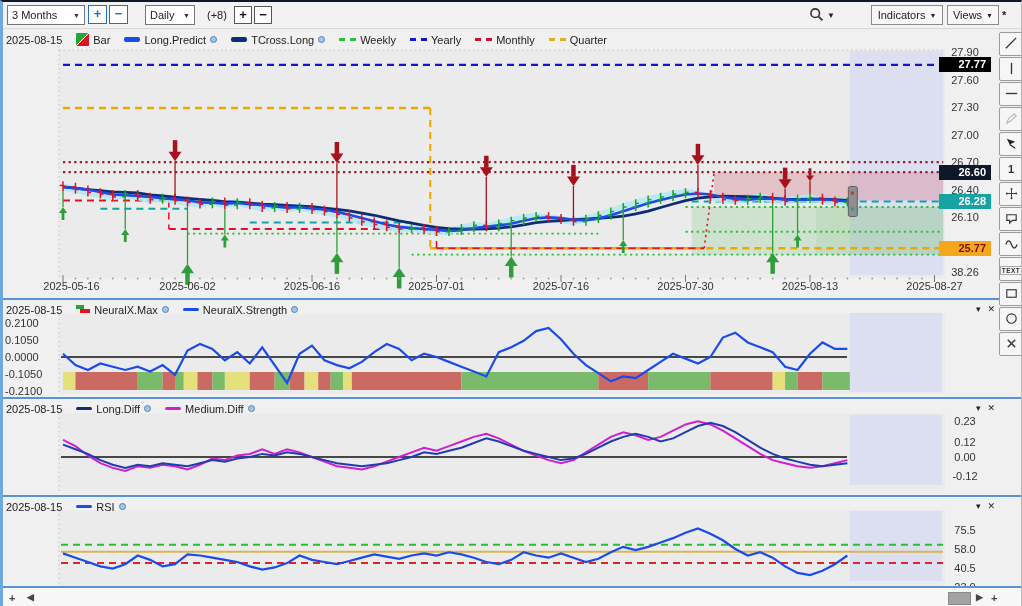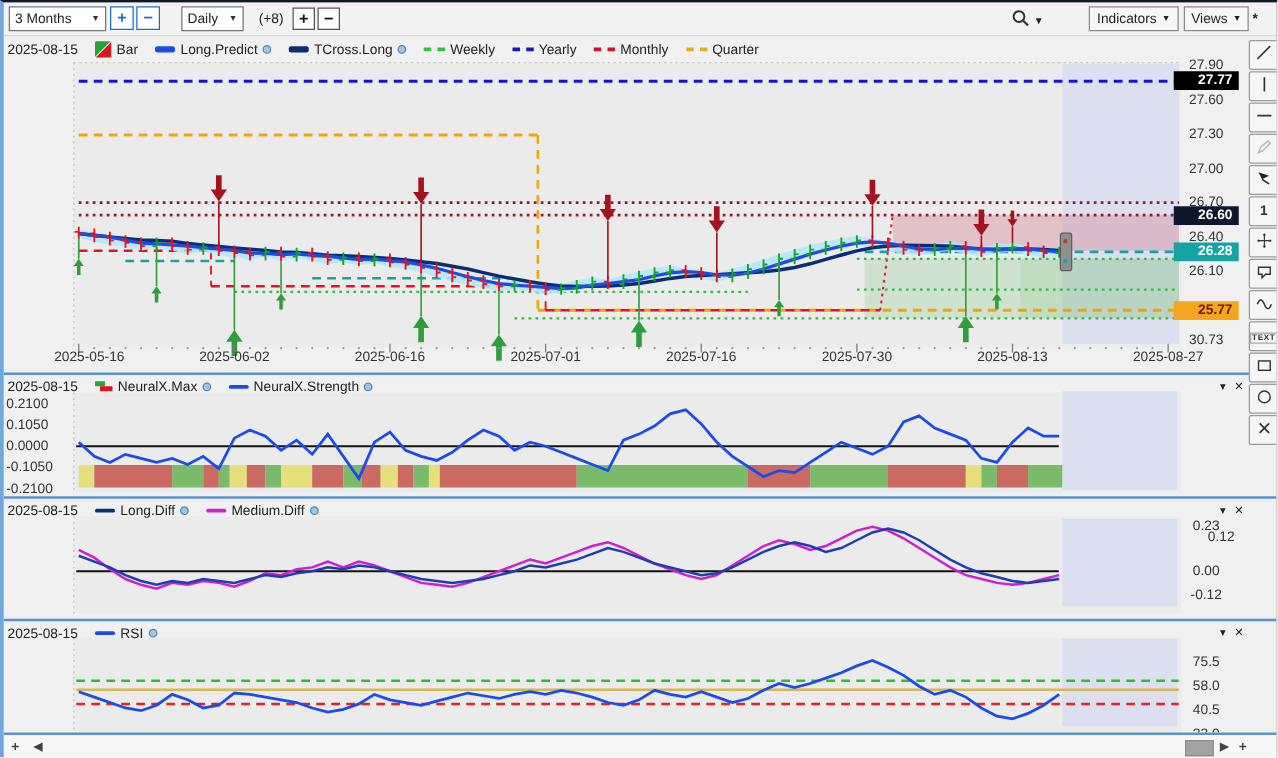--- a/index.html
+++ b/index.html
@@ -489,21 +489,21 @@
         </g>
       </svg>
     <div id="ylabs-price">
         <div class="plab" style="top: 16px;">27.90</div>
         <div class="plab" style="top: 43.5px;">27.60</div>
         <div class="plab" style="top: 71px;">27.30</div>
         <div class="plab" style="top: 98.5px;">27.00</div>
         <div class="plab" style="top: 126px;">26.70</div>
         <div class="plab" style="top: 153.5px;">26.40</div>
         <div class="plab" style="top: 181px;">26.10</div>
-        <div class="plab" style="top: 236px;">30.73</div>
+        <div class="plab" style="top: 236px;">38.26</div>
         <div class="pbadge" style="top: 27.4167px; background: #000000; color: rgb(255, 255, 255);">27.77</div>
         <div class="pbadge" style="top: 134.667px; background: #0f172a; color: rgb(255, 255, 255);">26.60</div>
         <div class="pbadge" style="top: 164px; background: rgb(22, 163, 163); color: rgb(255, 255, 255);">26.28</div>
         <div class="pbadge" style="top: 210.75px; background: rgb(244, 167, 30); color: rgb(122, 16, 16);">25.77</div>
       </div>
     <div id="xlabs-price">
         <div class="xlab" style="left: 60px; transform: translateX(-35%);">2025-05-16</div>
         <div class="xlab" style="left: 184.5px; transform: translateX(-50%);">2025-06-02</div>
         <div class="xlab" style="left: 309px; transform: translateX(-50%);">2025-06-16</div>
         <div class="xlab" style="left: 433.5px; transform: translateX(-50%);">2025-07-01</div>
@@ -599,21 +599,21 @@
     <svg id="svg-diff" width="994" height="98">
         <rect x="56" y="14" width="886" height="78" fill="#ebebeb"></rect>
         <rect x="846.84" y="16" width="92" height="70" fill="#dbdff0"></rect>
         <line x1="56" y1="14" x2="56" y2="92" stroke="#c2c2c2" stroke-dasharray="1.5 3"></line>
         <line x1="58" y1="58" x2="844" y2="58" stroke="#111" stroke-width="1.5"></line>
         <polyline points="60,40.95 72.45,47.15 84.9,56.45 97.35,64.2 109.8,68.85 122.25,71.95 134.7,67.3 147.14999999999998,68.85 159.6,65.75 172.05,67.3 184.5,70.4 196.95,65.75 209.39999999999998,59.55 221.85,61.1 234.29999999999998,56.45 246.75,54.9 259.2,50.25 271.65,54.9 284.1,50.25 296.54999999999995,53.35 309,58 321.45,62.65 333.9,67.3 346.34999999999997,68.85 358.79999999999995,70.4 371.25,67.3 383.7,62.65 396.15,58 408.59999999999997,53.35 421.04999999999995,48.7 433.5,51.8 445.95,47.15 458.4,42.5 470.84999999999997,37.849999999999994 483.29999999999995,34.75 495.75,39.400000000000006 508.2,45.6 520.65,51.8 533.0999999999999,56.45 545.55,61.1 558,64.2 570.45,61.1 582.9,53.35 595.35,45.6 607.8,37.849999999999994 620.25,33.2 632.6999999999999,36.3 645.15,40.95 657.5999999999999,37.849999999999994 670.05,31.65 682.5,25.450000000000003 694.9499999999999,22.35 707.4,25.450000000000003 719.8499999999999,31.65 732.3,39.400000000000006 744.75,47.15 757.1999999999999,54.9 769.65,61.1 782.0999999999999,64.2 794.55,67.3 807,68.85 819.4499999999999,67.3 831.9,64.2 844.3499999999999,61.1" fill="none" stroke="#cf1fcf" stroke-width="2"></polyline>
         <polyline points="60,45.6 72.45,50.25 84.9,54.9 97.35,61.1 109.8,65.75 122.25,68.85 134.7,65.75 147.14999999999998,67.3 159.6,64.2 172.05,65.75 184.5,67.3 196.95,64.2 209.39999999999998,61.1 221.85,62.65 234.29999999999998,59.55 246.75,58 259.2,54.9 271.65,56.45 284.1,53.35 296.54999999999995,54.9 309,58 321.45,61.1 333.9,64.2 346.34999999999997,65.75 358.79999999999995,67.3 371.25,65.75 383.7,64.2 396.15,61.1 408.59999999999997,58 421.04999999999995,53.35 433.5,54.9 445.95,51.8 458.4,48.7 470.84999999999997,44.05 483.29999999999995,39.400000000000006 495.75,42.5 508.2,47.15 520.65,51.8 533.0999999999999,54.9 545.55,58 558,61.1 570.45,59.55 582.9,54.9 595.35,48.7 607.8,42.5 620.25,37.849999999999994 632.6999999999999,34.75 645.15,37.849999999999994 657.5999999999999,42.5 670.05,39.400000000000006 682.5,33.2 694.9499999999999,27 707.4,23.9 719.8499999999999,27 732.3,33.2 744.75,40.95 757.1999999999999,48.7 769.65,54.9 782.0999999999999,59.55 794.55,62.65 807,65.75 819.4499999999999,67.3 831.9,65.75 844.3499999999999,64.2" fill="none" stroke="#1f3db0" stroke-width="2"></polyline>
       </svg>
     <div id="ylabs-diff">
         <div class="rlab" style="top: 16.35px;">0.23</div>
-        <div class="rlab" style="top: 25px; margin-left: 12px;">0.12</div>
+        <div class="rlab" style="top: 37px;">0.12</div>
         <div class="rlab" style="top: 52px;">0.00</div>
         <div class="rlab" style="top: 70.6px;">-0.12</div>
       </div>
   </div>
 
   <div class="panel" id="panel-rsi">
     <div class="legend">
       <span>2025-08-15</span>
       <span class="lg-item">
           <span class="sw sw-lp sw-thin"></span>

